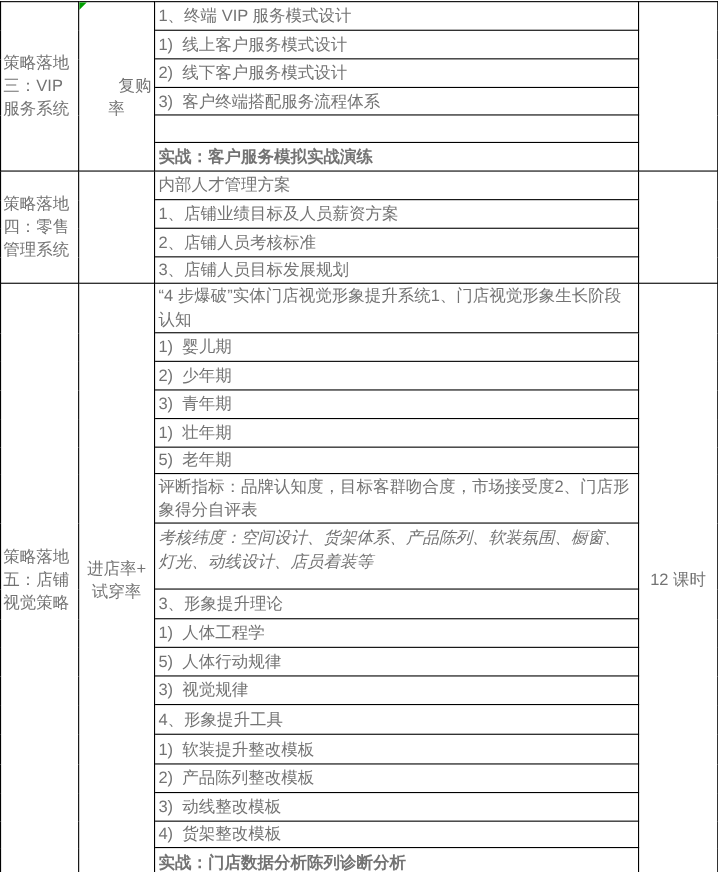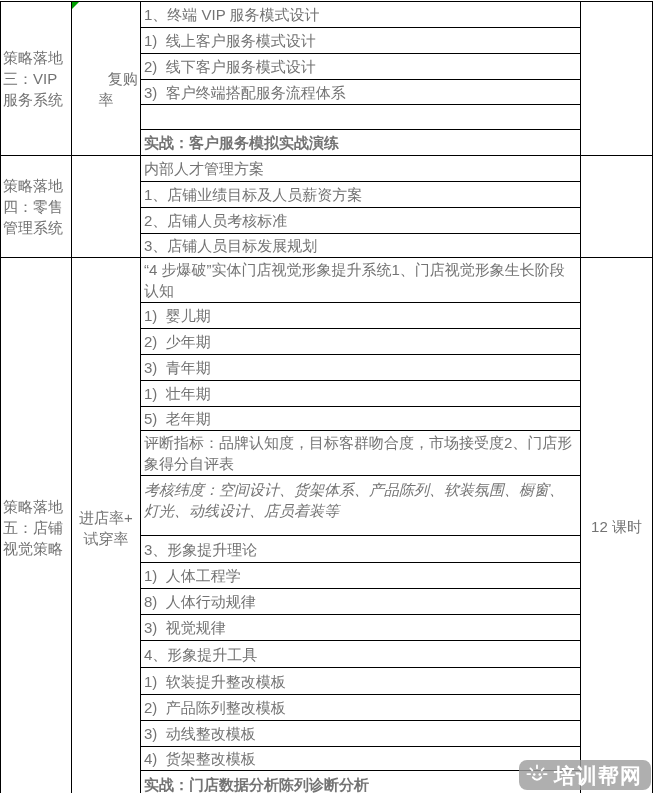--- a/index.html
+++ b/index.html
@@ -186,21 +186,21 @@
     <tr style="height:60px">
           <td class="content vtop">考核纬度：空间设计、货架体系、产品陈列、软装氛围、橱窗、灯光、动线设计、店员着装等</td>
         </tr>
     <tr style="height:27px">
           <td class="content">3、形象提升理论</td>
         </tr>
     <tr style="height:26px">
           <td class="content">1)  人体工程学</td>
         </tr>
     <tr style="height:26px">
-          <td class="content">8)  人体行动规律</td>
+          <td class="content">5)  人体行动规律</td>
         </tr>
     <tr style="height:26px">
           <td class="content">3)  视觉规律</td>
         </tr>
     <tr style="height:27px">
           <td class="content">4、形象提升工具</td>
         </tr>
     <tr style="height:27px">
           <td class="content">1)  软装提升整改模板</td>
         </tr>
@@ -212,28 +212,13 @@
         </tr>
     <tr style="height:22px">
           <td class="content">4)  货架整改模板</td>
         </tr>
     <tr style="height:27px">
           <td class="content bold">实战：门店数据分析陈列诊断分析</td>
         </tr>
   </tbody>
     </table>
 
-  <div class="watermark">
-    <svg class="watermark-icon" width="22" height="22" viewBox="0 0 24 24">
-      <g stroke="#ffffff" stroke-width="2" stroke-linecap="round">
-        <line x1="12" y1="1.5" x2="12" y2="4.5"></line>
-        <line x1="4.8" y1="4.8" x2="6.9" y2="6.9"></line>
-        <line x1="19.2" y1="4.8" x2="17.1" y2="6.9"></line>
-        <line x1="1.5" y1="11" x2="4.5" y2="11"></line>
-        <line x1="22.5" y1="11" x2="19.5" y2="11"></line>
-      </g>
-      <circle cx="9" cy="11.5" r="1.4" fill="#ffffff"></circle>
-      <circle cx="15" cy="11.5" r="1.4" fill="#ffffff"></circle>
-      <path d="M7.5 14.5 q4.5 5.5 9 0" stroke="#ffffff" stroke-width="2.2" fill="none" stroke-linecap="round"></path>
-    </svg>
-    <span class="watermark-text">培训帮网</span>
-  </div>
 </div>
 
 </body></html>

